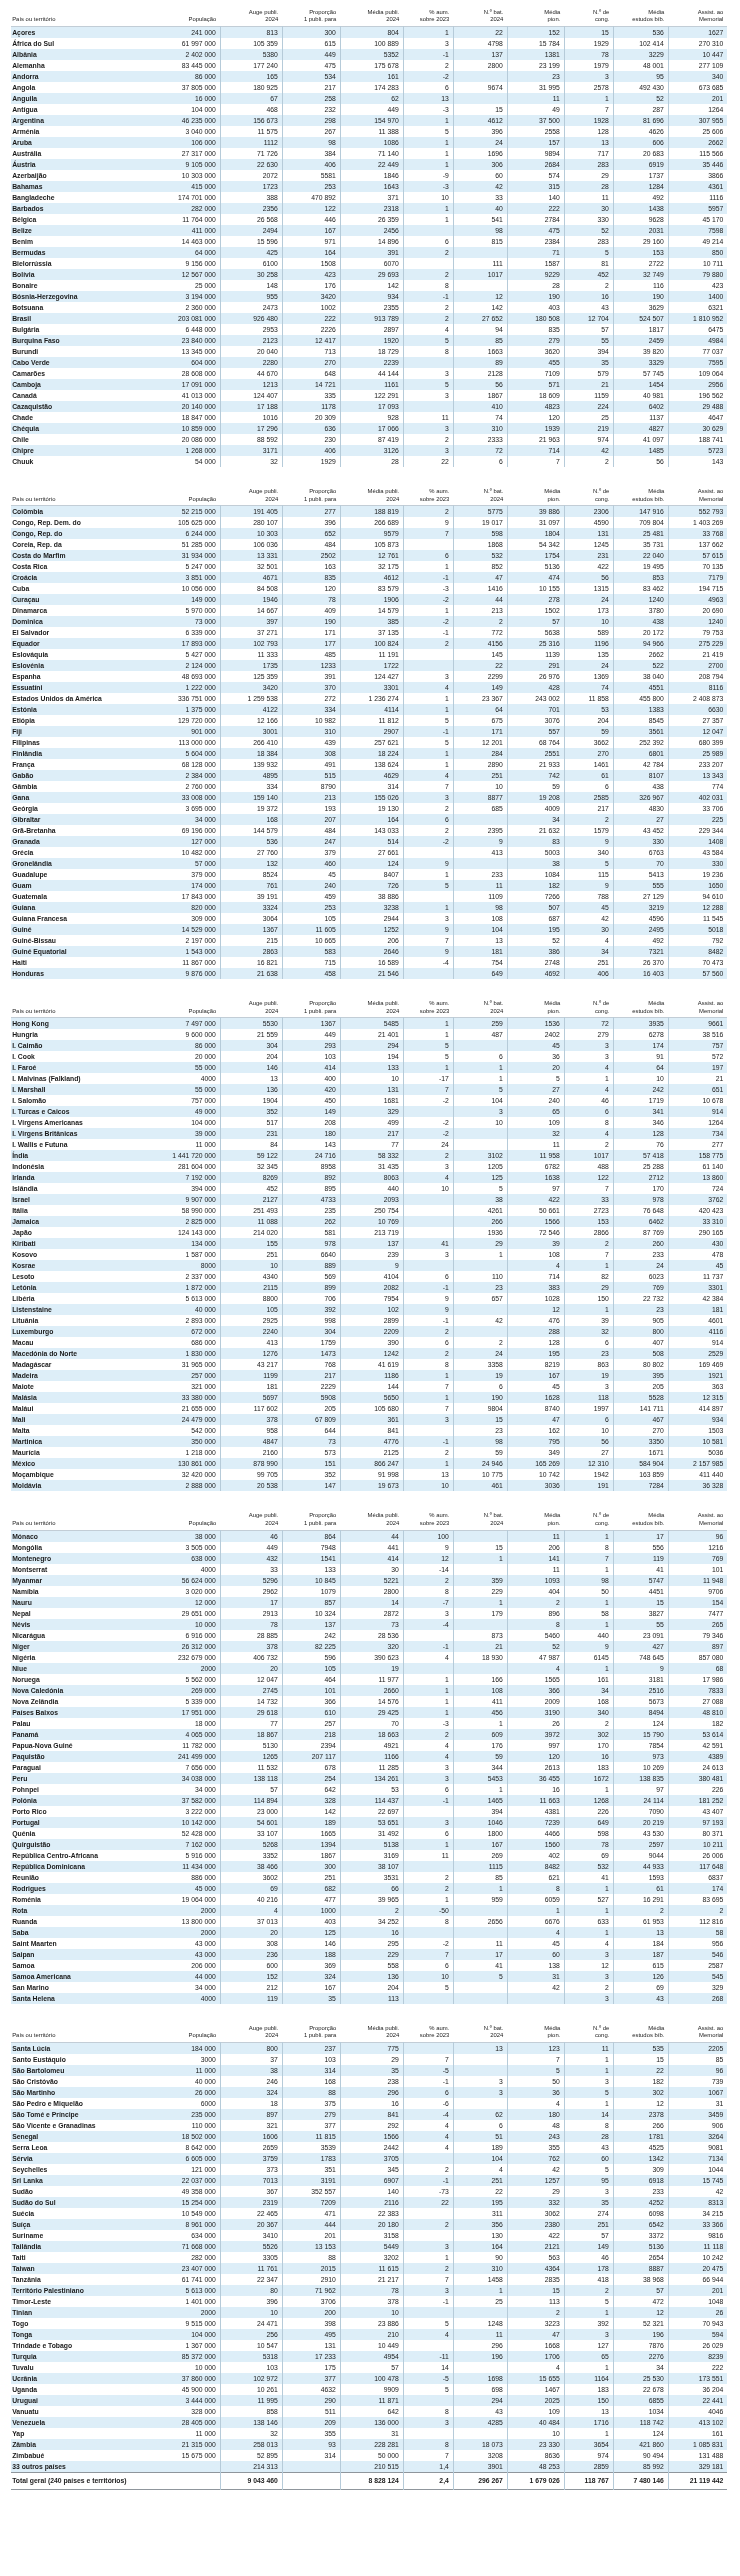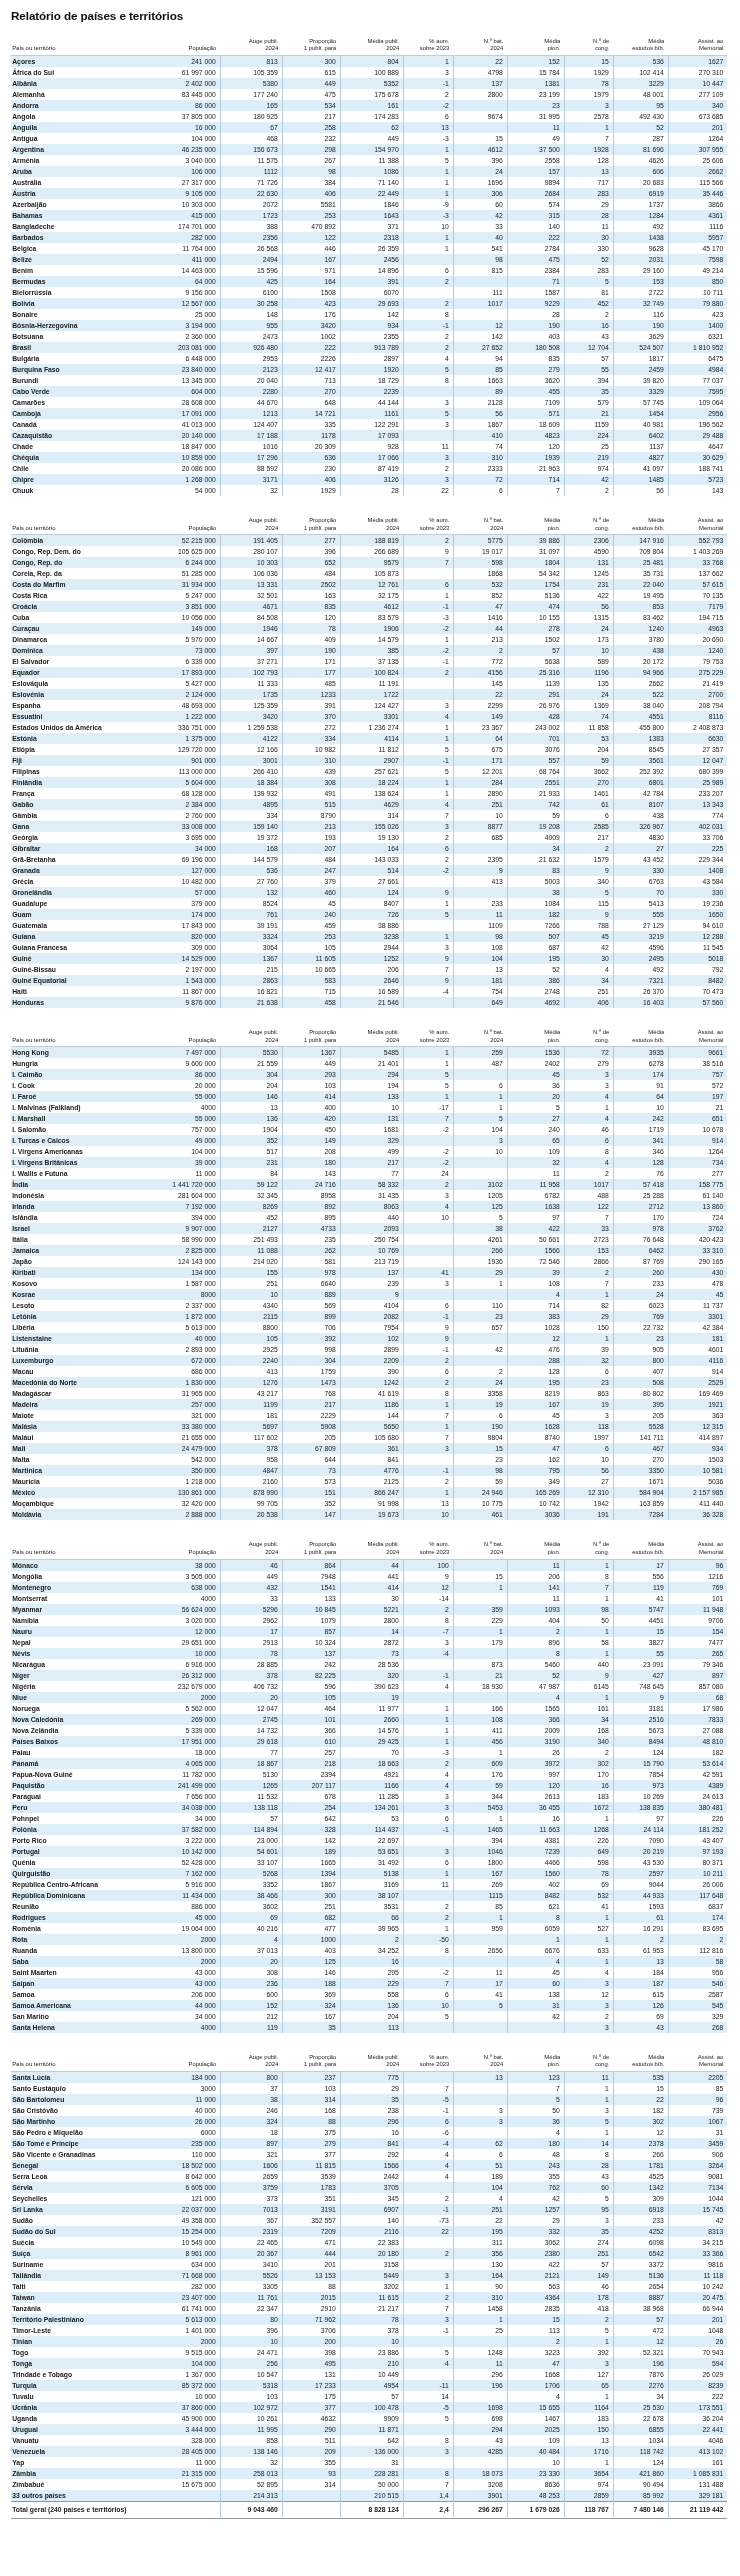--- a/index.html
+++ b/index.html
@@ -17,21 +17,20 @@
   td.c0{text-align:left;font-weight:bold;padding-left:1.2px;}
   tbody tr:nth-child(odd){background:#ddeef8;}
   td.vline{border-right:0.6px solid #b6cbd9;}
   tr.total-row{background:#fff !important;border-top:1.2px solid #8f969c;border-bottom:0.6px solid #8f969c;}
   tr.total-row td{font-weight:bold;height:16px;line-height:16px;}
 </style>
 </head>
 <body>
 
 <div class="page">
-  <h1 class="title">Relatório de países e territórios</h1>
   <div id="sections">
       <table class="report">
         <colgroup>
           <col style="width: 148px;">
           <col style="width: 61px;">
           <col style="width: 62px;">
           <col style="width: 58px;">
           <col style="width: 63px;">
           <col style="width: 50px;">
           <col style="width: 54px;">

